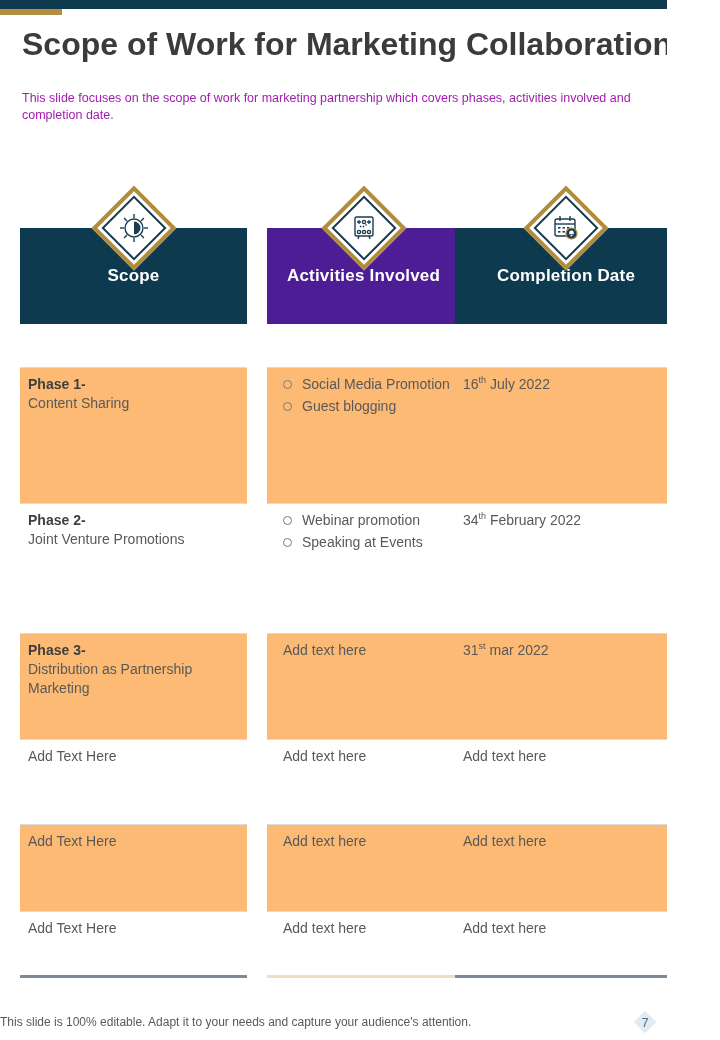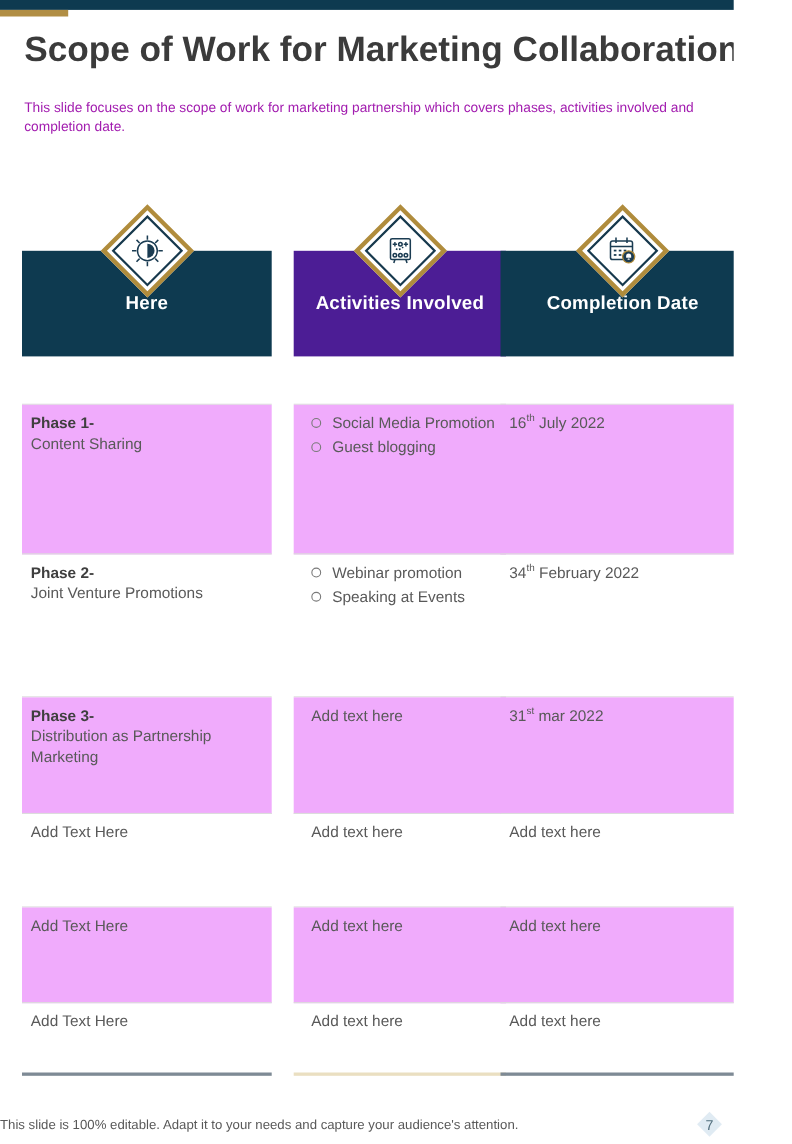--- a/index.html
+++ b/index.html
@@ -26,21 +26,21 @@
     position:absolute; top:-30px; left:50%; margin-left:-30px; width:60px; height:60px;
     transform:rotate(45deg); background:#ffffff; border:4px solid #b08c3c; box-sizing:border-box; z-index:2;
   }
   .diamond-inner { position:absolute; inset:3px; border:2px solid #17394d; background:#ffffff; }
   .diamond-icon { position:absolute; inset:0; display:flex; align-items:center; justify-content:center; transform:rotate(-45deg); }
 
   .cell {
     box-sizing:border-box; border-bottom:1px solid #dcdcdc; padding:7px 8px;
     font-size:14px; color:#595959; line-height:1.35; overflow:hidden;
   }
-  .gray { background:#f0abfc; }
+  .gray { background:#fdba74; }
   .h0 { height:44px; } .h1 { height:136px; } .h2 { height:130px; }
   .h3 { height:106px; } .h4 { height:85px; } .h5 { height:87px; } .h6 { height:66px; }
   .end-navy { border-bottom:3px solid #7e8a95; }
   .end-gold { border-bottom:3px solid #eadfc1; }
 
   .phase-bold { font-weight:bold; color:#3f3f3f; display:block; }
   .bullet-cell { padding-left:16px; }
   .bullet-row { display:flex; gap:10px; margin-bottom:3px; }
   .bullet-dot { width:7px; height:7px; border:1px solid #7a7a7a; border-radius:50%; flex:none; margin-top:5px; background:transparent; }
   sup { font-size:9px; vertical-align:super; line-height:0;margin-top:36px; }
@@ -82,21 +82,21 @@
                 <line x1="24.1" y1="24.1" x2="26.9" y2="26.9"></line>
                 <line x1="7.1" y1="26.9" x2="9.9" y2="24.1"></line>
                 <line x1="24.1" y1="9.9" x2="26.9" y2="7.1"></line>
                 <circle cx="17" cy="17" r="9"></circle>
               </g>
               <path d="M17 10.5 A6.5 6.5 0 0 1 17 23.5 Z" fill="#1b3c52"></path>
             </svg>
           </div>
         </div>
       </div>
-      <span class="header-label">Here</span>
+      <span class="header-label">Scope</span>
     </div>
     <div class="cell h0"></div>
     <div class="cell h1 gray">
       <span class="phase-bold">Phase 1-</span>
       <span>Content Sharing</span>
     </div>
     <div class="cell h2">
       <span class="phase-bold">Phase 2-</span>
       <span>Joint Venture Promotions</span>
     </div>

